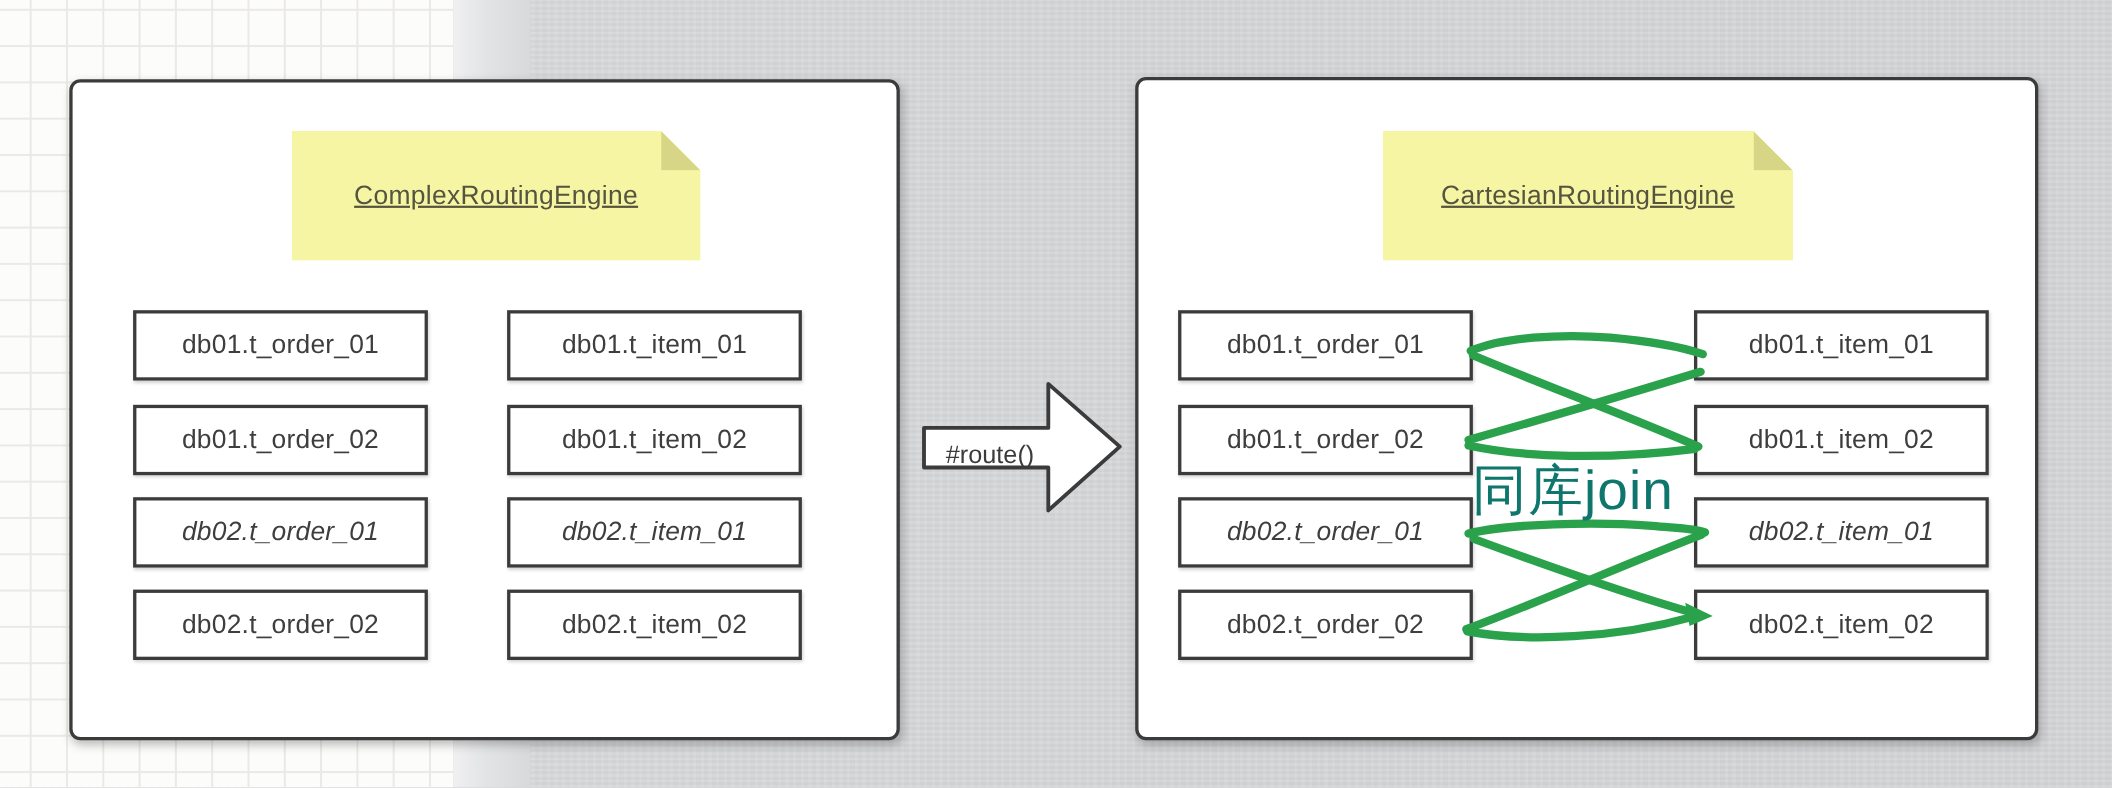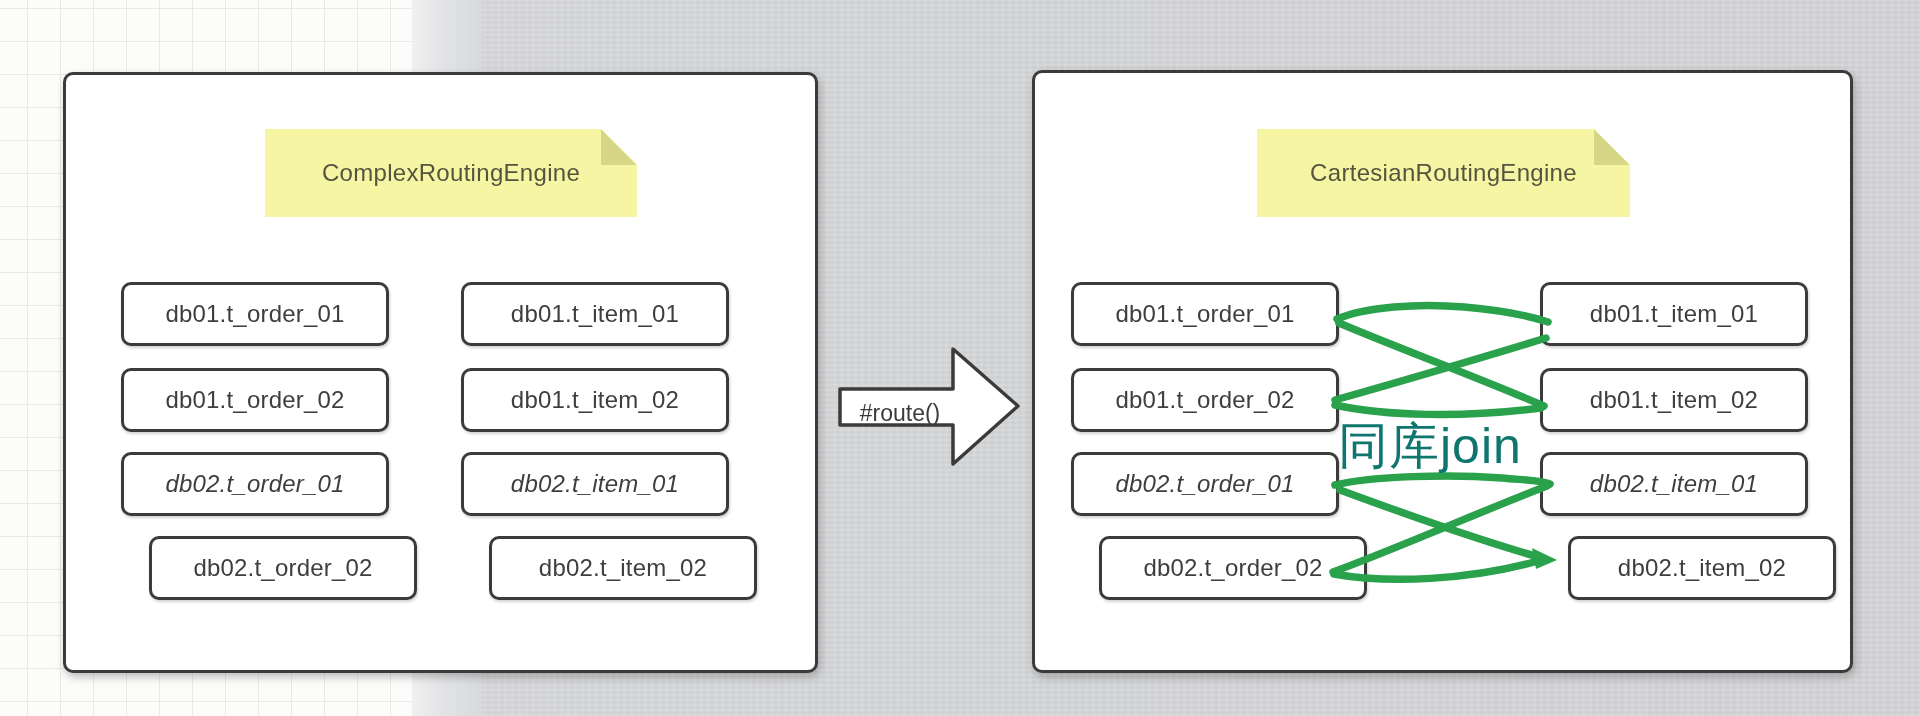--- a/index.html
+++ b/index.html
@@ -32,43 +32,43 @@
   .panel {
     position:absolute; background:#ffffff;
     border:3.5px solid #3b3b3b; border-radius:10px;
     box-shadow:2px 4px 9px rgba(70,70,70,0.35);
   }
   #left-panel  { left:63px;  top:72px; width:755px; height:601px; }
   #right-panel { left:1032px; top:70px; width:821px; height:603px; }
 
   
   .note {
-    position:absolute; top:129px; width:372px; height:88px;
+    position:absolute; top:119px; width:372px; height:118px;
     background:#f6f5a4;
     clip-path:polygon(0 0, calc(100% - 36px) 0, 100% 36px, 100% 100%, 0 100%);
     display:flex; align-items:center; justify-content:center;
-    font-size:24px; color:#55543e; letter-spacing:0.3px;
+    font-size:24px; color:#55543e; letter-spacing:0.3px;text-decoration:underline;
   }
   .note::after {
     content:""; position:absolute; top:0; right:0; width:36px; height:36px;
     background:#d7d586;
     clip-path:polygon(0 0, 100% 100%, 0 100%);
   }
   #left-note  { left:265px; }
   #right-note { left:1257px; width:373px; }
 
   
   .tbox {
     position:absolute; width:268px; height:64px;
-    border:3px solid #3b3b3b; border-radius:10px; background:#ffffff;
+    border:3px solid #3b3b3b; border-radius:0; background:#ffffff;
     display:flex; align-items:center; justify-content:center;
     font-size:24px; color:#3e3e3e; letter-spacing:0.2px;
     box-shadow:1px 2px 3px rgba(0,0,0,0.18);
   }
-  .r1 { top:282px; } .r2 { top:368px; } .r3 { top:452px;font-style:italic; } .r4 { top:536px;margin-left:28px; }
+  .r1 { top:282px; } .r2 { top:368px; } .r3 { top:452px;font-style:italic; } .r4 { top:536px; }
   .c-lo { left:121px; }  .c-li { left:461px; }
   .c-ro { left:1071px; } .c-ri { left:1540px; }
 
   
   #route-label {
     position:absolute; left:840px; top:390px; width:120px; height:46px;
     display:flex; align-items:center; justify-content:center;
     font-size:23px; color:#3b3b3b;
   }
 

